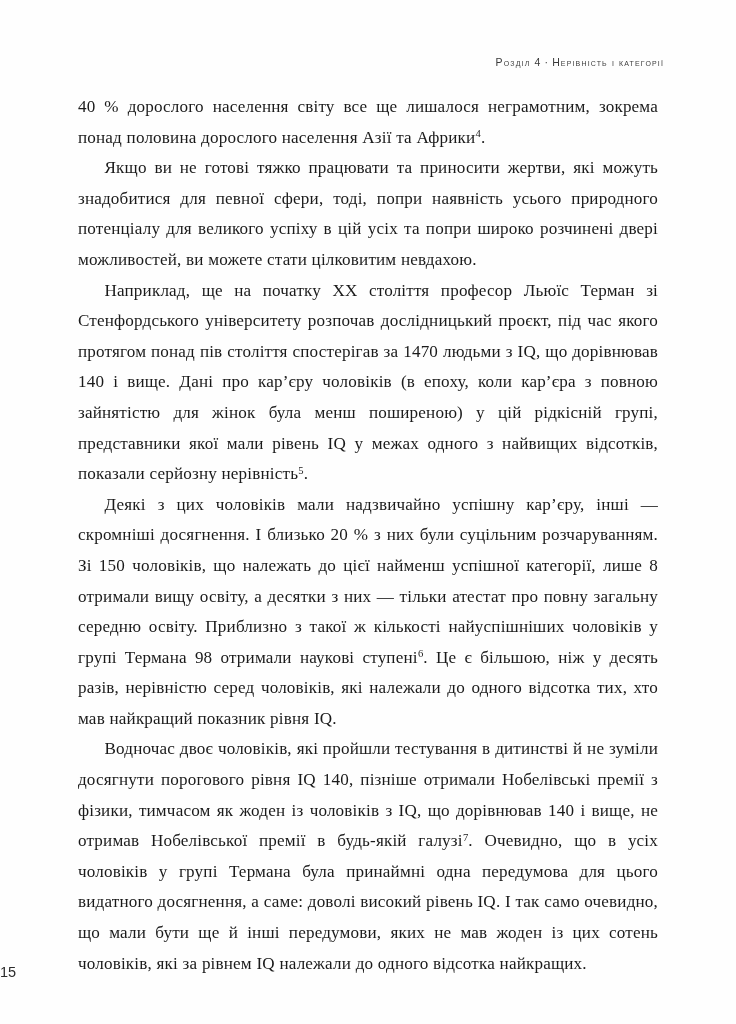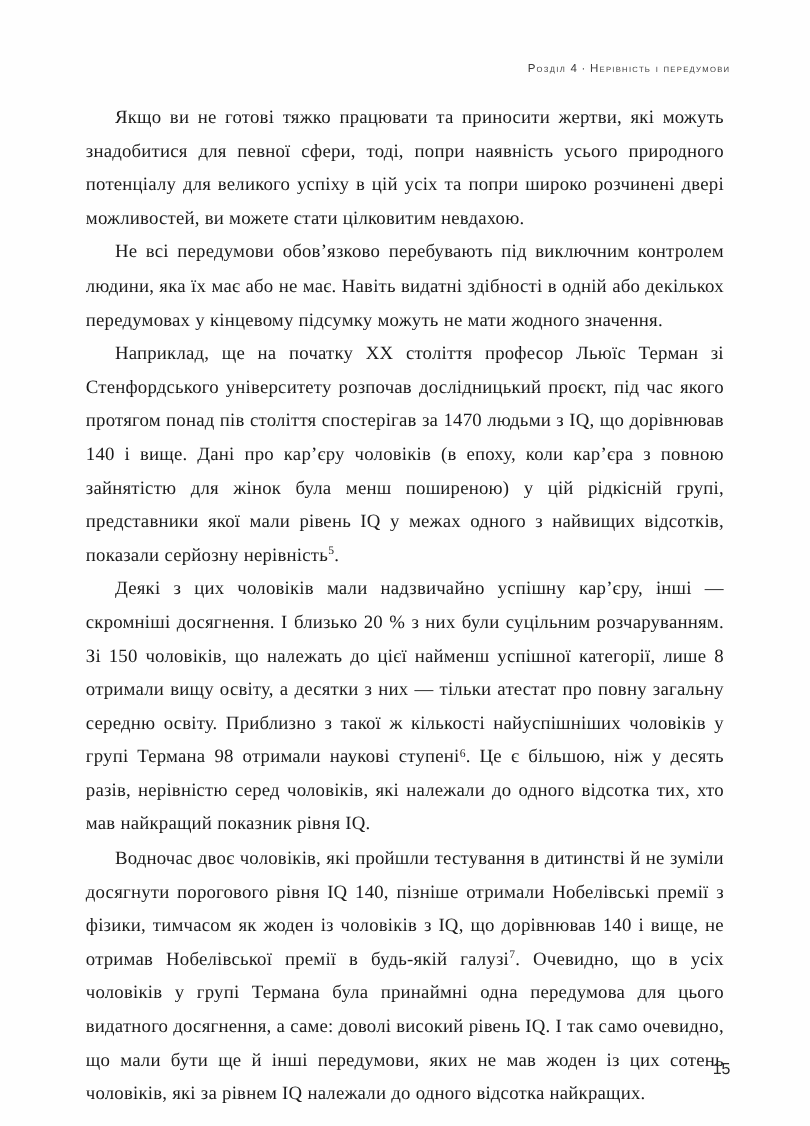--- a/index.html
+++ b/index.html
@@ -74,41 +74,41 @@
     line-height: 0;
     margin-left: 0.02em;
   }
 
   
   .folio {
     position: absolute;
     bottom: 44px;
     left: 0;
     right: 72px;
-    text-align: right;
+    text-align: left;
     font-family: "Liberation Sans", "DejaVu Sans", sans-serif;
     font-size: 14.5px;
     color: #2b2b2b;
   }
 </style>
 </head>
 <body>
 
 <div class="page">
 
   <div class="running-head">
-    <span>Розділ 4</span><span class="rh-sep">·</span><span>Нерівність і передумови</span>
+    <span>Розділ 4</span><span class="rh-sep">·</span><span>Нерівність і категорії</span>
   </div>
 
   <div class="textblock">
 
+    <p class="para"><span>40 % дорослого населення світу все ще лишалося неграмотним, зокрема понад половина дорослого населення Азії та Африки</span><sup class="fn">4</sup><span>.</span></p>
 
     <p class="para indent"><span>Якщо ви не готові тяжко працювати та приносити жертви, які можуть знадобитися для певної сфери, тоді, попри наявність усього природного потенціалу для великого успіху в цій усіх та попри широко розчинені двері можливостей, ви можете стати цілковитим невдахою.</span></p>
 
-    <p class="para indent"><span>Не всі передумови обов’язково перебувають під виключним контролем людини, яка їх має або не має. Навіть видатні здібності в одній або декількох передумовах у кінцевому підсумку можуть не мати жодного значення.</span></p>
 
     <p class="para indent"><span>Наприклад, ще на початку XX століття професор Льюїс Терман зі Стенфордського університету розпочав дослідницький проєкт, під час якого протягом понад пів століття спостерігав за 1470 людьми з IQ, що дорівнював 140 і вище. Дані про кар’єру чоловіків (в епоху, коли кар’єра з повною зайнятістю для жінок була менш поширеною) у цій рідкісній групі, представники якої мали рівень IQ у межах одного з найвищих відсотків, показали серйозну нерівність</span><sup class="fn">5</sup><span>.</span></p>
 
     <p class="para indent"><span>Деякі з цих чоловіків мали надзвичайно успішну кар’єру, інші — скромніші досягнення. І близько 20 % з них були суцільним розчаруванням. Зі 150 чоловіків, що належать до цієї найменш успішної категорії, лише 8 отримали вищу освіту, а десятки з них — тільки атестат про повну загальну середню освіту. Приблизно з такої ж кількості найуспішніших чоловіків у групі Термана 98 отримали наукові ступені</span><sup class="fn">6</sup><span>. Це є більшою, ніж у десять разів, нерівністю серед чоловіків, які належали до одного відсотка тих, хто мав найкращий показник рівня IQ.</span></p>
 
     <p class="para indent"><span>Водночас двоє чоловіків, які пройшли тестування в дитинстві й не зуміли досягнути порогового рівня IQ 140, пізніше отримали Нобелівські премії з фізики, тимчасом як жоден із чоловіків з IQ, що дорівнював 140 і вище, не отримав Нобелівської премії в будь-якій галузі</span><sup class="fn">7</sup><span>. Очевидно, що в усіх чоловіків у групі Термана була принаймні одна передумова для цього видатного досягнення, а саме: доволі високий рівень IQ. І так само очевидно, що мали бути ще й інші передумови, яких не мав жоден із цих сотень чоловіків, які за рівнем IQ належали до одного відсотка найкращих.</span></p>
 
   </div>
 
   <div class="folio">

